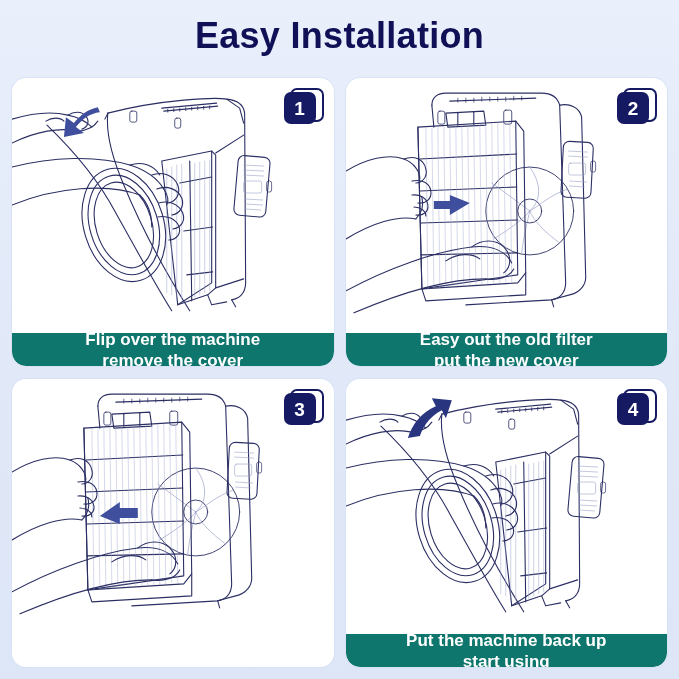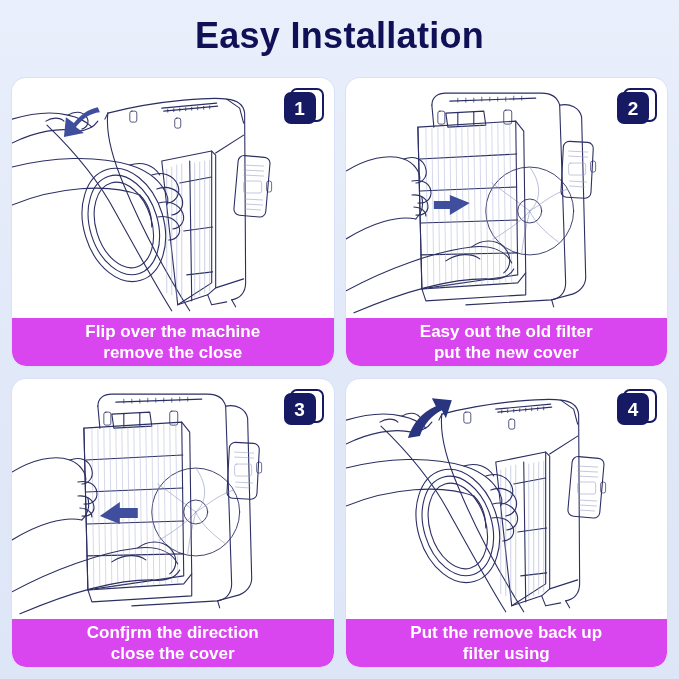--- a/index.html
+++ b/index.html
@@ -67,22 +67,22 @@
     font-size:19px;
     font-weight:bold;
     display:flex;
     align-items:center;
     justify-content:center;
     line-height:1;
   }
   .caption{
     position:absolute;
     left:0;right:0;bottom:0;
-    height:48px;
-    background:#d946ef;
+    height:33px;
+    background:#0f766e;
     color:#ffffff;
     display:flex;
     flex-direction:column;
     align-items:center;
     justify-content:center;
     text-align:center;
     font-size:17px;
     font-weight:bold;
     line-height:21px;
     border-radius:0 0 14px 14px;
@@ -187,21 +187,21 @@
             <path d="M86 24 C 76 26, 68 32, 62 40 L 54 34 L 52 54 L 72 50 L 64 44 C 70 36, 78 30, 88 29 Z" fill="#3f4f9e"></path>
           </g>
         </svg>
       </div>
       <div class="badge">
         <div class="back"></div>
         <div class="front">1</div>
       </div>
       <div class="caption">
         <span>Flip over the machine</span>
-        <span>remove the close</span>
+        <span>remove the cover</span>
       </div>
     </div>
 
     <div class="card">
       <div class="art">
         <svg viewBox="0 0 322 230" preserveAspectRatio="xMidYMid meet">
           <g fill="none" stroke="#2b2f63" stroke-width="1.1" stroke-linejoin="round" stroke-linecap="round">
 
             <path d="M86 22 C 86 14, 92 10, 100 10 L 196 10 C 206 10, 212 15, 214 22 L 220 200 C 220 210, 214 216, 206 217 L 120 222"></path>
             <path d="M214 22 C 224 20, 234 24, 236 34 L 240 192 C 241 202, 234 210, 224 212 L 206 217"></path>
@@ -391,24 +391,20 @@
 
           <g>
             <path d="M88 132 L 108 140 L 108 134 L 126 134 L 126 124 L 108 124 L 108 118 Z" fill="#3f4f9e"></path>
           </g>
         </svg>
       </div>
       <div class="badge">
         <div class="back"></div>
         <div class="front">3</div>
       </div>
-      <div class="caption">
-        <span>Confjrm the direction</span>
-        <span>close the cover</span>
-      </div>
     </div>
 
     <div class="card">
       <div class="art">
         <svg viewBox="0 0 322 230" preserveAspectRatio="xMidYMid meet">
           <g fill="none" stroke="#2b2f63" stroke-width="1.1" stroke-linejoin="round" stroke-linecap="round">
             <path d="M96 30 C 150 16, 205 14, 215 16 L 228 25 L 232 40"></path>
             <path d="M215 16 C 226 17, 232 22, 233 30 L 234 200 C 234 210, 228 216, 220 217"></path>
             <path d="M96 30 L 93 36"></path>
             <path d="M150 25 L 205 20"></path>
@@ -480,19 +476,19 @@
           <g>
             <path d="M62 54 C 66 40, 76 28, 90 22 L 86 14 L 106 16 L 100 34 L 96 26 C 86 31, 78 40, 74 52 Z" fill="#2a3580"></path>
           </g>
         </svg>
       </div>
       <div class="badge">
         <div class="back"></div>
         <div class="front">4</div>
       </div>
       <div class="caption">
-        <span>Put the remove back up</span>
-        <span>filter using</span>
+        <span>Put the machine back up</span>
+        <span>start using</span>
       </div>
     </div>
 
   </div>
 </div>
 
 </body></html>

